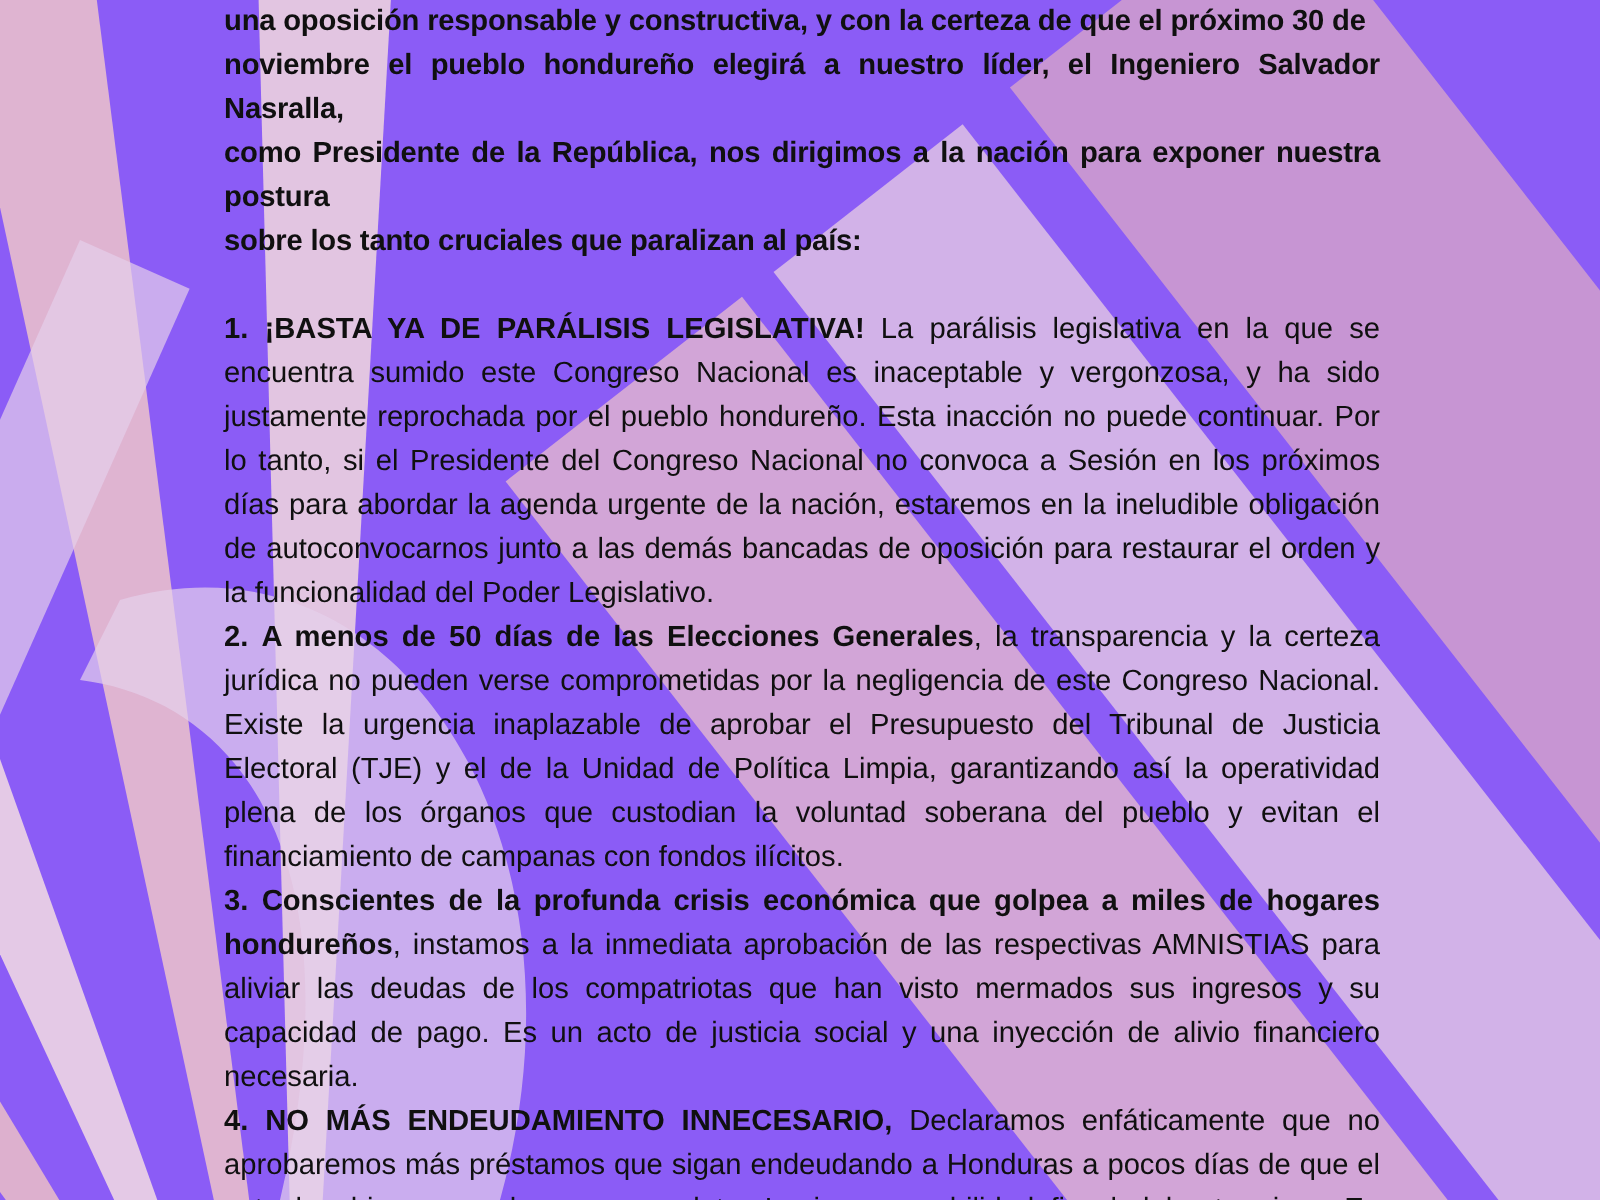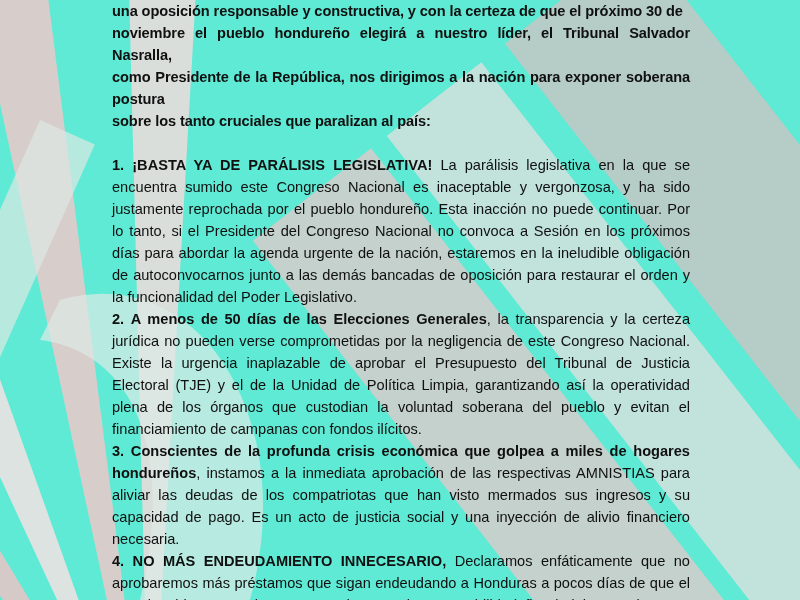--- a/index.html
+++ b/index.html
@@ -14,21 +14,21 @@
     overflow: hidden;
     font-family: "Liberation Sans", "DejaVu Sans", sans-serif;
     color: #111111;
   }
 
   
   #page {
     position: relative;
     width: 800px;
     height: 600px;
-    background: #5eead4;
+    background: #8b5cf6;
     overflow: hidden;
   }
 
   #watermark {
     position: absolute;
     inset: 0;
     z-index: 0;
     pointer-events: none;
   }
   #watermark svg {
@@ -115,22 +115,22 @@
         </g>
 
         <path d="M 60 300 C 200 260, 300 420, 250 600 L 140 600 C 180 430, 120 350, 40 340 Z" fill="#f9e9ea" opacity="0.7"></path>
       </g>
     </svg>
   </div>
 
   <div id="doc">
 
     <p class="para lead-para">una oposición responsable y constructiva, y con la certeza de que el próximo 30 de</p>
-    <p class="para lead-para">noviembre el pueblo hondureño elegirá a nuestro líder, el Tribunal Salvador Nasralla,</p>
-    <p class="para lead-para">como Presidente de la República, nos dirigimos a la nación para exponer soberana postura</p>
+    <p class="para lead-para">noviembre el pueblo hondureño elegirá a nuestro líder, el Ingeniero Salvador Nasralla,</p>
+    <p class="para lead-para">como Presidente de la República, nos dirigimos a la nación para exponer nuestra postura</p>
     <p class="para lead-para">sobre los tanto cruciales que paralizan al país:</p>
 
     <div class="spacer-line"></div>
 
     <p class="para"><b class="lead">1.</b> <b class="lead">¡BASTA YA DE PARÁLISIS LEGISLATIVA!</b> <span>La parálisis legislativa en la que se encuentra sumido este Congreso Nacional es inaceptable y vergonzosa, y ha sido justamente reprochada por el pueblo hondureño. Esta inacción no puede continuar. Por lo tanto, si el Presidente del Congreso Nacional no convoca a Sesión en los próximos días para abordar la agenda urgente de la nación, estaremos en la ineludible obligación de autoconvocarnos junto a las demás bancadas de oposición para restaurar el orden y la funcionalidad del Poder Legislativo.</span></p>
 
     <p class="para"><b class="lead">2.</b> <b class="lead">A menos de 50 días de las Elecciones Generales</b><span>, la transparencia y la certeza jurídica no pueden verse comprometidas por la negligencia de este Congreso Nacional. Existe la urgencia inaplazable de aprobar el Presupuesto del Tribunal de Justicia Electoral (TJE) y el de la Unidad de Política Limpia, garantizando así la operatividad plena de los órganos que custodian la voluntad soberana del pueblo y evitan el financiamiento de campanas con fondos ilícitos.</span></p>
 
     <p class="para"><b class="lead">3.</b> <b class="lead">Conscientes de la profunda crisis económica que golpea a miles de hogares hondureños</b><span>, instamos a la inmediata aprobación de las respectivas AMNISTIAS para aliviar las deudas de los compatriotas que han visto mermados sus ingresos y su capacidad de pago. Es un acto de justicia social y una inyección de alivio financiero necesaria.</span></p>
 

